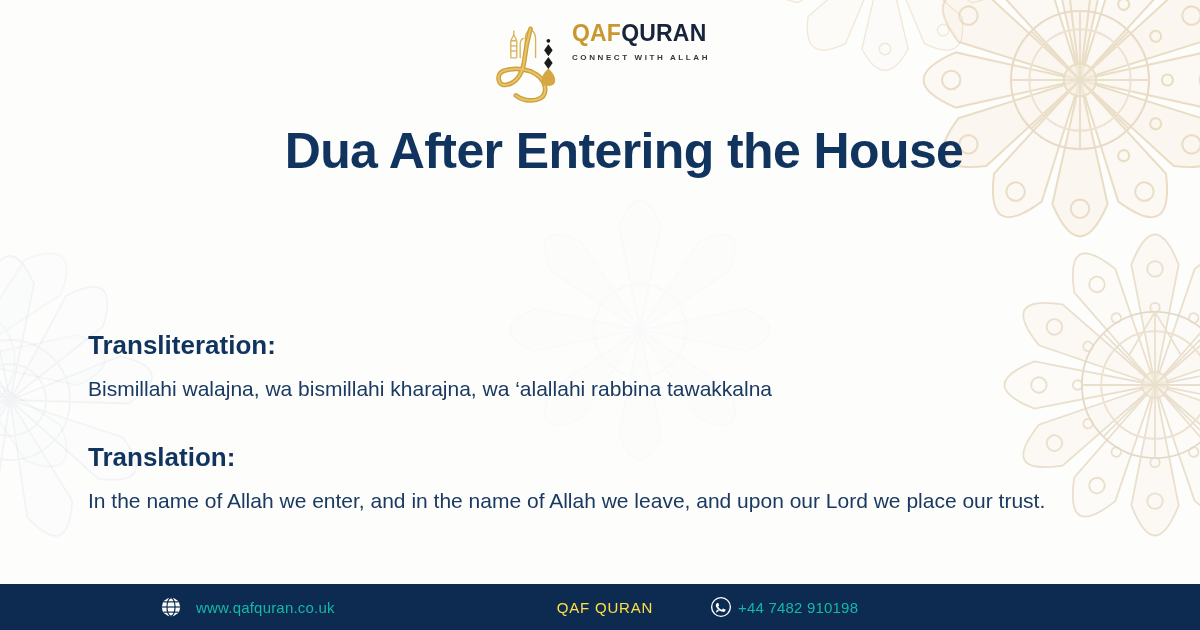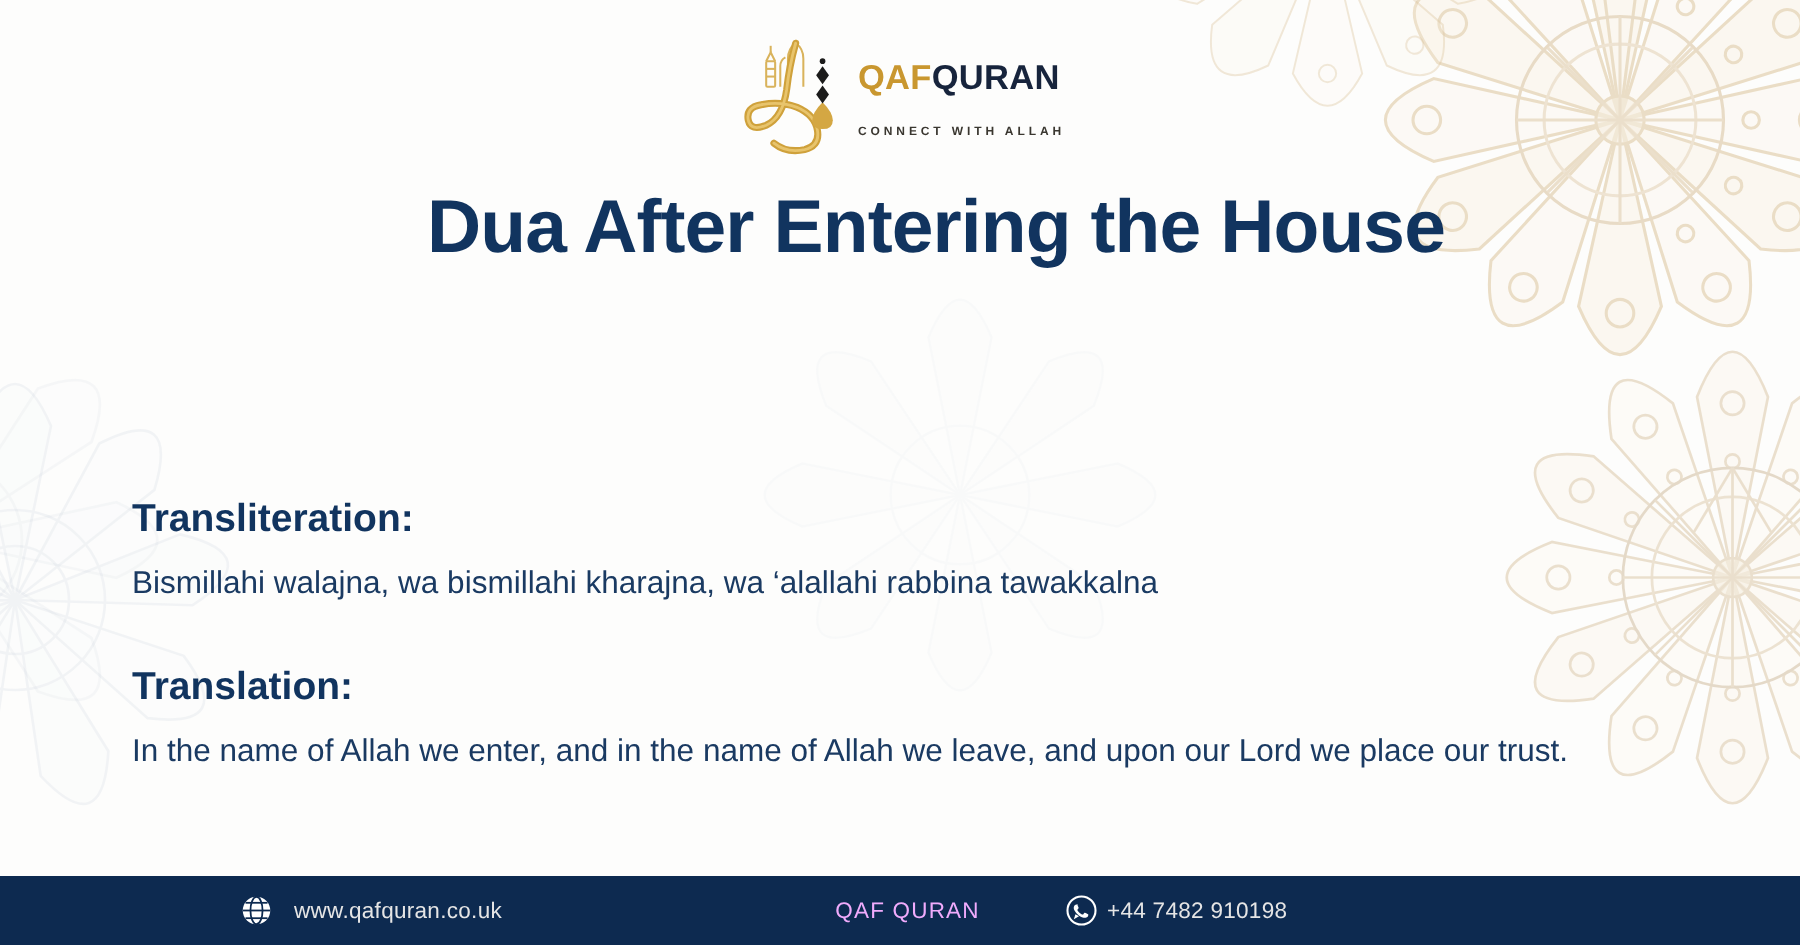--- a/index.html
+++ b/index.html
@@ -75,21 +75,21 @@
     position: absolute;
     top: 22px;
     left: 0;
     width: 1200px;
     display: flex;
     justify-content: center;
     align-items: flex-end;
   }
   .logo-inner {
     display: flex;
-    align-items: flex-end;
+    align-items: flex-start;
     gap: 2px;
   }
   .logo-mark {
     width: 86px;
     height: 82px;
     display: block;
   }
   .logo-text {
     padding-bottom: 12px;
     margin-left: -6px;
@@ -97,21 +97,21 @@
   .logo-title {
     font-size: 23px;
     font-weight: 700;
     letter-spacing: 0.2px;
     line-height: 1;
     white-space: nowrap;
   }
   .logo-title .qaf { color: #c9972f; }
   .logo-title .quran { color: #17243c; }
   .logo-tag {
-    margin-top: 20px;
+    margin-top: 8px;
     font-size: 8px;
     font-weight: 700;
     letter-spacing: 2.6px;
     color: #3a3730;
     white-space: nowrap;
     text-align: center;
   }
 
   
   .headline {
@@ -184,34 +184,34 @@
     align-items: center;
     gap: 14px;
     margin-left: 160px;
     width: 340px;
   }
   .footer-center {
     flex: 1;
     text-align: center;
     font-size: 15px;
     letter-spacing: 0.8px;
-    color: #f0abfc;
+    color: #fde047;
   }
   .footer-right {
     display: flex;
     align-items: center;
     gap: 6px;
     width: 340px;
     justify-content: flex-start;
     margin-right: 150px;
   }
   .footer-text {
     font-size: 15px;
     letter-spacing: 0.2px;
-    color: #e5e5e5;
+    color: #14b8a6;
     white-space: nowrap;
   }
   .footer-icon {
     width: 22px;
     height: 22px;
     flex: 0 0 22px;
     display: block;
   }
 </style>
 </head>

